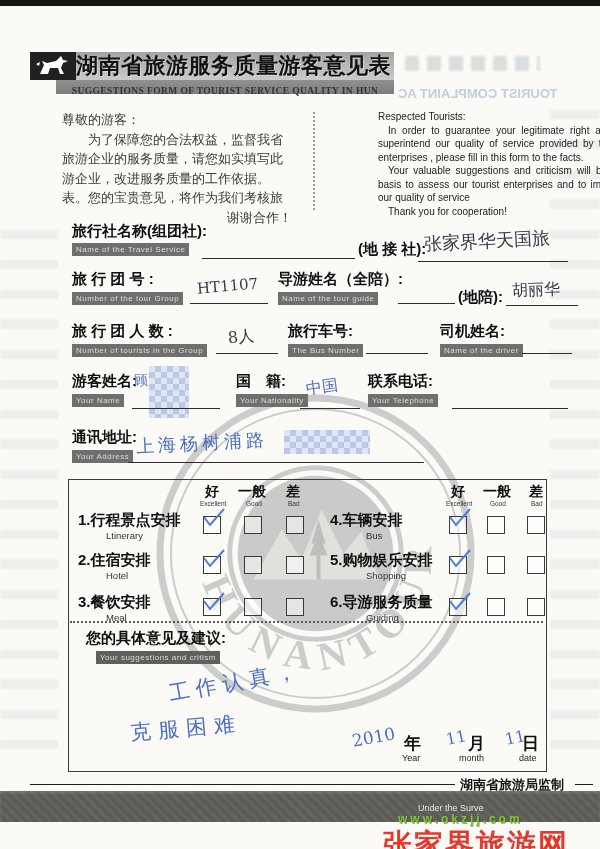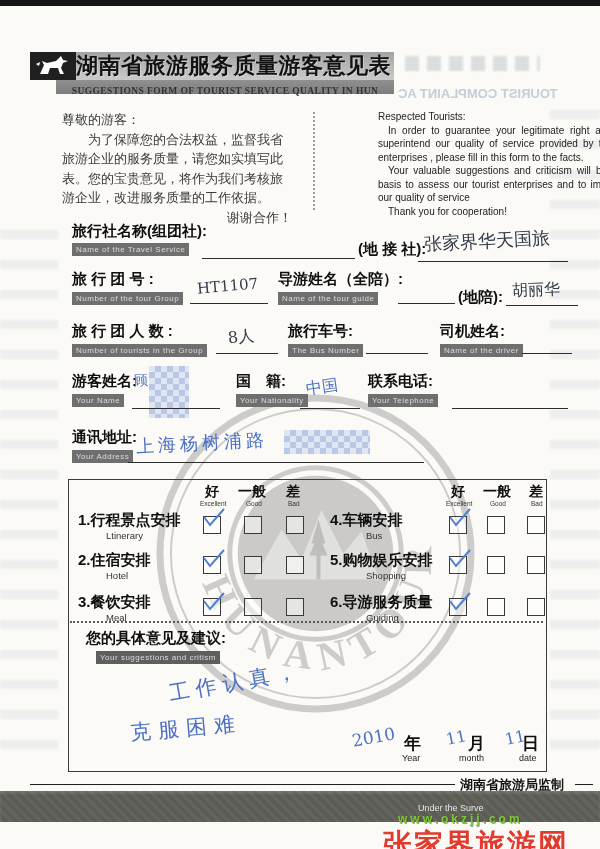--- a/index.html
+++ b/index.html
@@ -96,22 +96,22 @@
     <span class="title-text">湖南省旅游服务质量游客意见表</span>
   </div>
   <div class="abs subtitlebar" style="left:56px;top:80px;width:338px;height:14px;text-align:center;">
     <span class="subtitle-text">SUGGESTIONS FORM OF TOURIST SERVICE QUALITY IN HUN</span>
   </div>
 
   <div class="abs intro-cn" style="left:62px;top:110px;width:248px;">
     <div>尊敬的游客：</div>
     <div>　　为了保障您的合法权益，监督我省</div>
     <div>旅游企业的服务质量，请您如实填写此</div>
+    <div>游企业，改进服务质量的工作依据。</div>
     <div>表。您的宝贵意见，将作为我们考核旅</div>
-    <div>游企业，改进服务质量的工作依据。</div>
     <div class="tr">谢谢合作！</div>
   </div>
   <div class="abs vdot" style="left:313px;top:112px;height:98px;"></div>
   <div class="abs intro-en" style="left:330px;top:110px;width:248px;">
     <p class="t0">Respected Tourists:</p>
     <p>In order to guarantee your legitimate right and to superintend our quality of service provided by tourist enterprises , please fill in this form to the facts.</p>
     <p>Your valuable suggestions and criticism will be the basis to assess our tourist enterprises and to improve our quality of service</p>
     <p>Thank you for cooperation!</p>
   </div>
 

